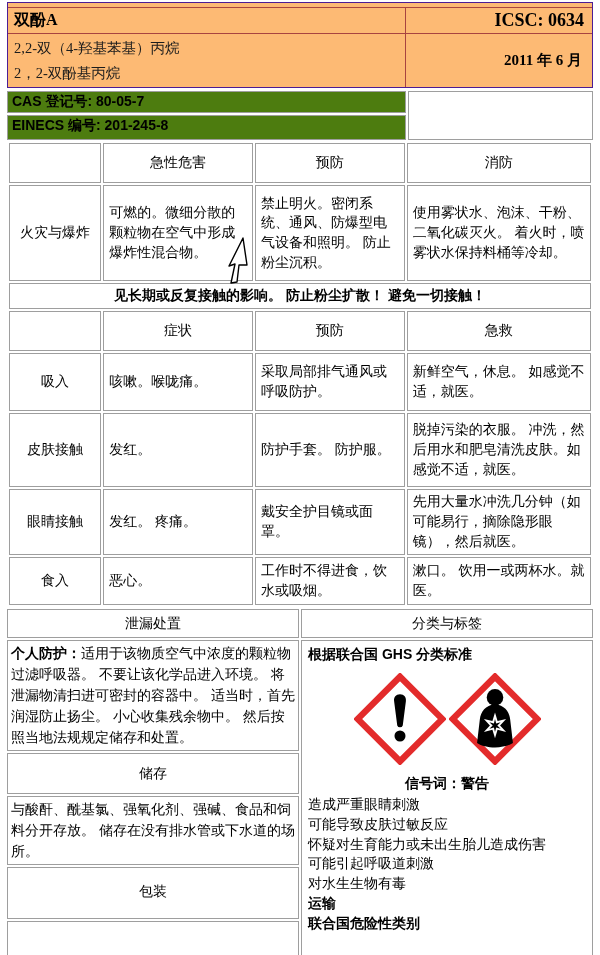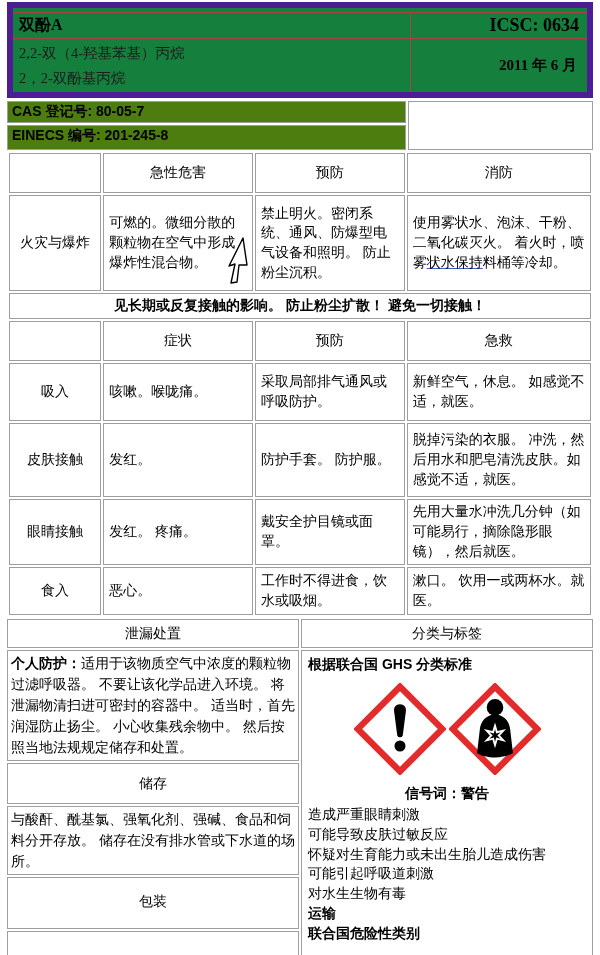--- a/index.html
+++ b/index.html
@@ -5,21 +5,21 @@
   * { box-sizing: border-box; }
   html,body { margin:0; padding:0; }
   body {
     width:600px; height:955px; background:#ffffff; overflow:hidden;
     font-family:"Liberation Sans","DejaVu Sans",sans-serif;
     font-size:14px; color:#000; position:relative;
   }
   .card { margin:2px 7px 0 7px; width:586px; }
 
   
-  .red-box { background:#15803d; border:6px solid #4c1d95; }
+  .red-box { background:#fdba74; border:1px solid #4c1d95; }
   .red-strip { height:5px; border-bottom:1px solid #a84440; }
   .red-row { display:flex; }
   .red-row1 { border-bottom:1px solid #a84440; }
   .red-left { flex:0 0 398px; border-right:1px solid #a84440; padding:2px 6px; }
   .red-right { flex:1; padding:2px 8px; text-align:right; }
   .chem-title { font-family:"Liberation Serif","DejaVu Serif",serif; font-weight:bold; font-size:16px; }
   .icsc-no { font-family:"Liberation Serif","DejaVu Serif",serif; font-weight:bold; font-size:18px; }
   .chem-syn { font-family:"Liberation Serif","DejaVu Serif",serif; font-size:14.5px; line-height:1.7; color:#1c1c1c; }
   .date-cell { display:flex; align-items:center; justify-content:flex-end; padding-right:10px;
                font-family:"Liberation Serif","DejaVu Serif",serif; font-weight:bold; font-size:15px; }
@@ -29,21 +29,21 @@
   .id-cell { border:1px solid #9e9e9e; background:#4d7c0f; padding:1px 4px; font-weight:bold; font-size:14px; }
   .id-empty { grid-column:2; grid-row:1 / span 2; border:1px solid #9e9e9e; }
 
   
   table.haz { width:100%; border-collapse:separate; border-spacing:2px; margin-top:1px; table-layout:fixed; }
   table.haz td { border:1px solid #9e9e9e; padding:2px 5px; vertical-align:middle; line-height:1.42; font-size:14px; }
   td.c { text-align:center; }
   td.hdr { height:40px; text-align:center; }
   td.banner { font-weight:bold; text-align:center; height:24px; padding:1px; }
   .w1{width:16%;} .w2{width:26%;} .w3{width:26%;} .w4{width:32%;}
-  .link-u { text-decoration:underline; text-decoration-color:#3a5fcd; border-bottom:0; }
+  .link-u { text-decoration-color:#3a5fcd; border-bottom:0; }
 
   
   .bottom { margin-top:2px; display:flex; gap:2px; height:348px; }
   .bcol { flex:1 1 0; display:flex; flex-direction:column; gap:2px; min-width:0; }
   .bcell { border:1px solid #9e9e9e; background:#fff; padding:2px 3px; line-height:1.5; }
   .sec-hdr { text-align:center; padding:3px 2px; flex:0 0 auto; }
   .hdr-tall { padding:9px 2px; }
   .hdr-pack { flex:0 0 52px; padding-top:13px; }
   .grow { flex:1 1 auto; }
   .lead-b { font-weight:bold; }

